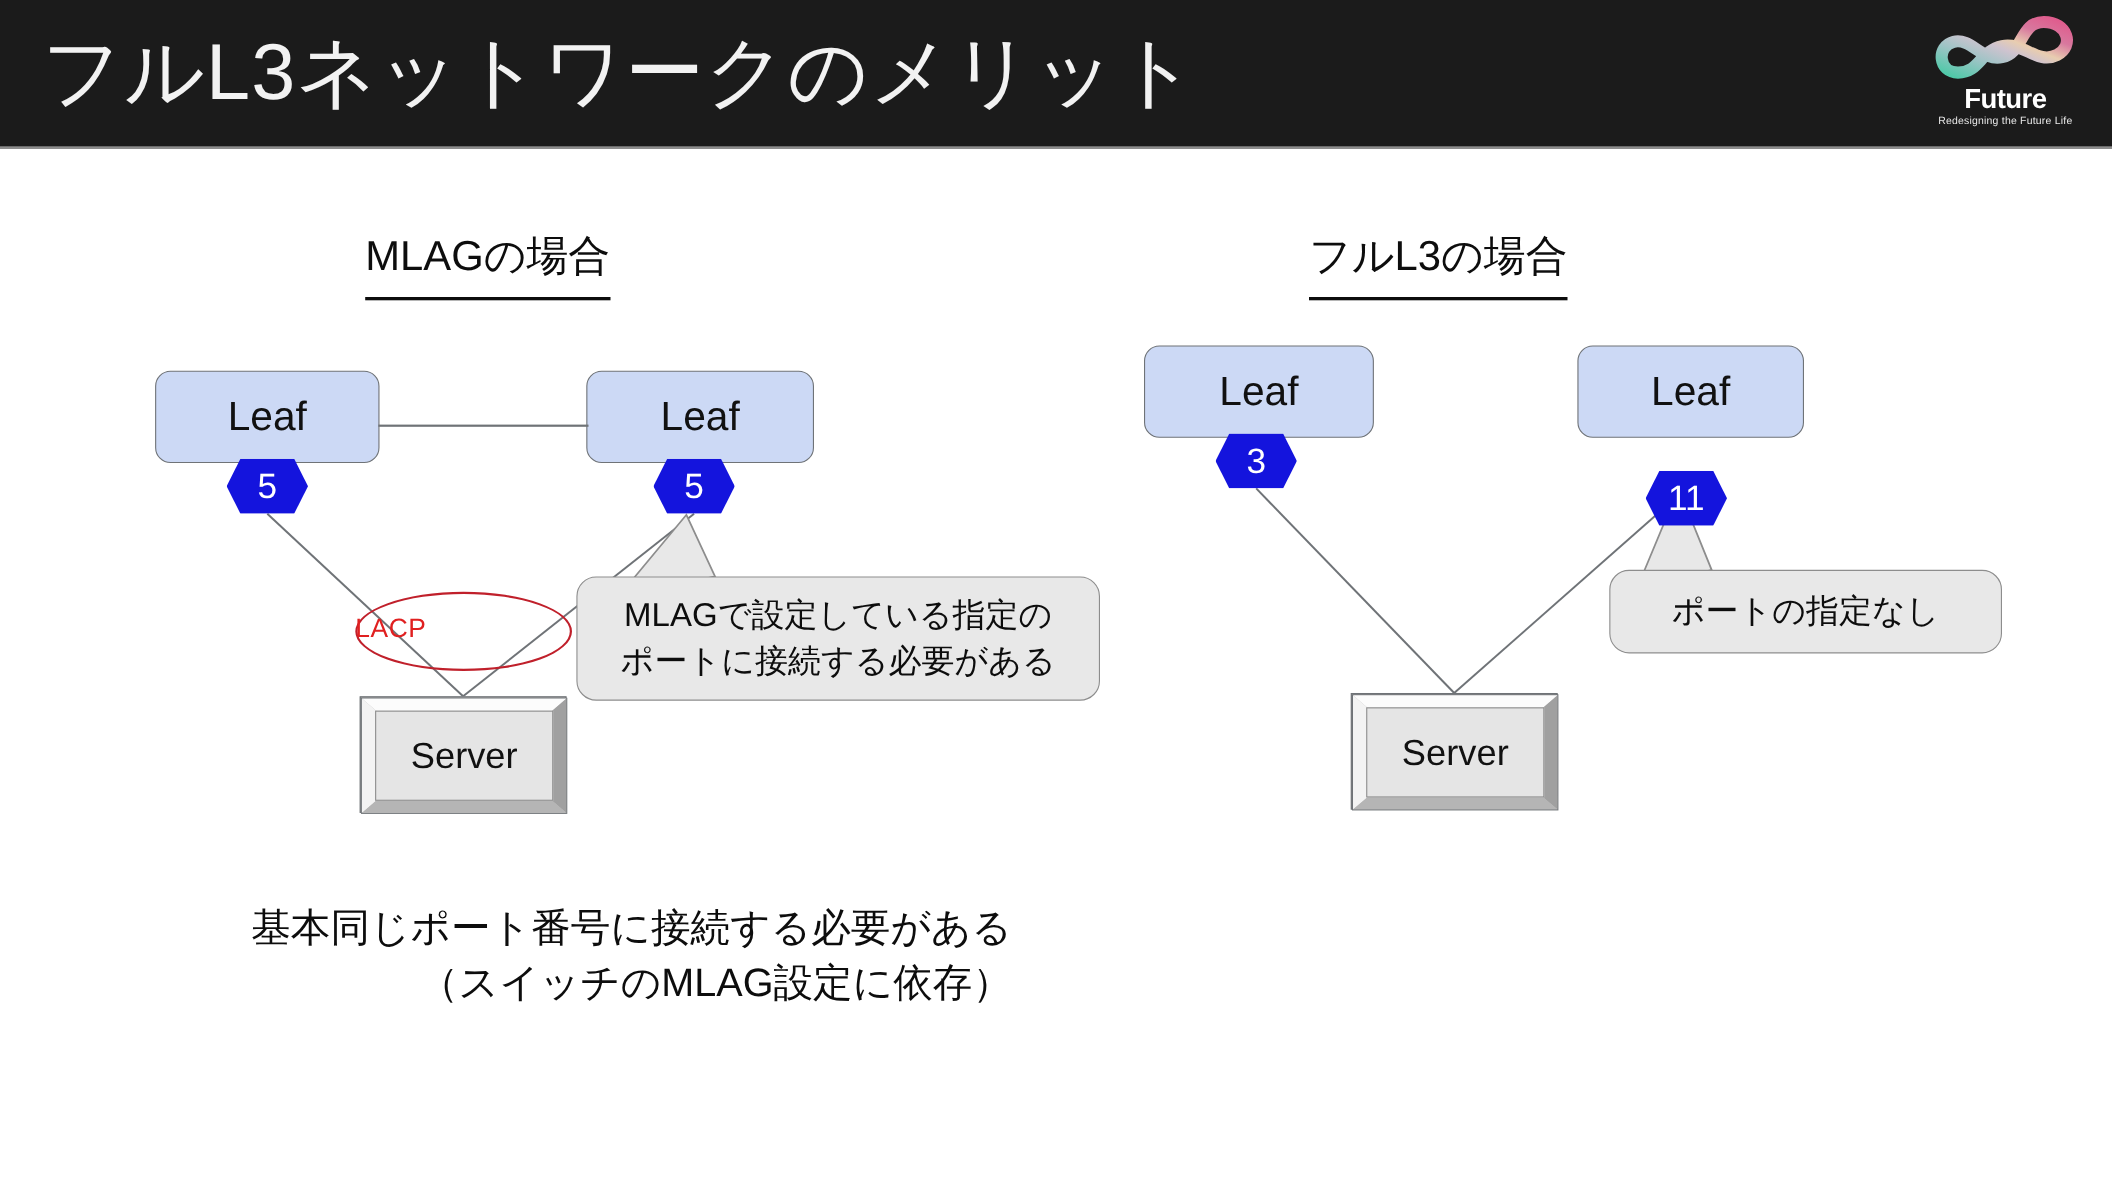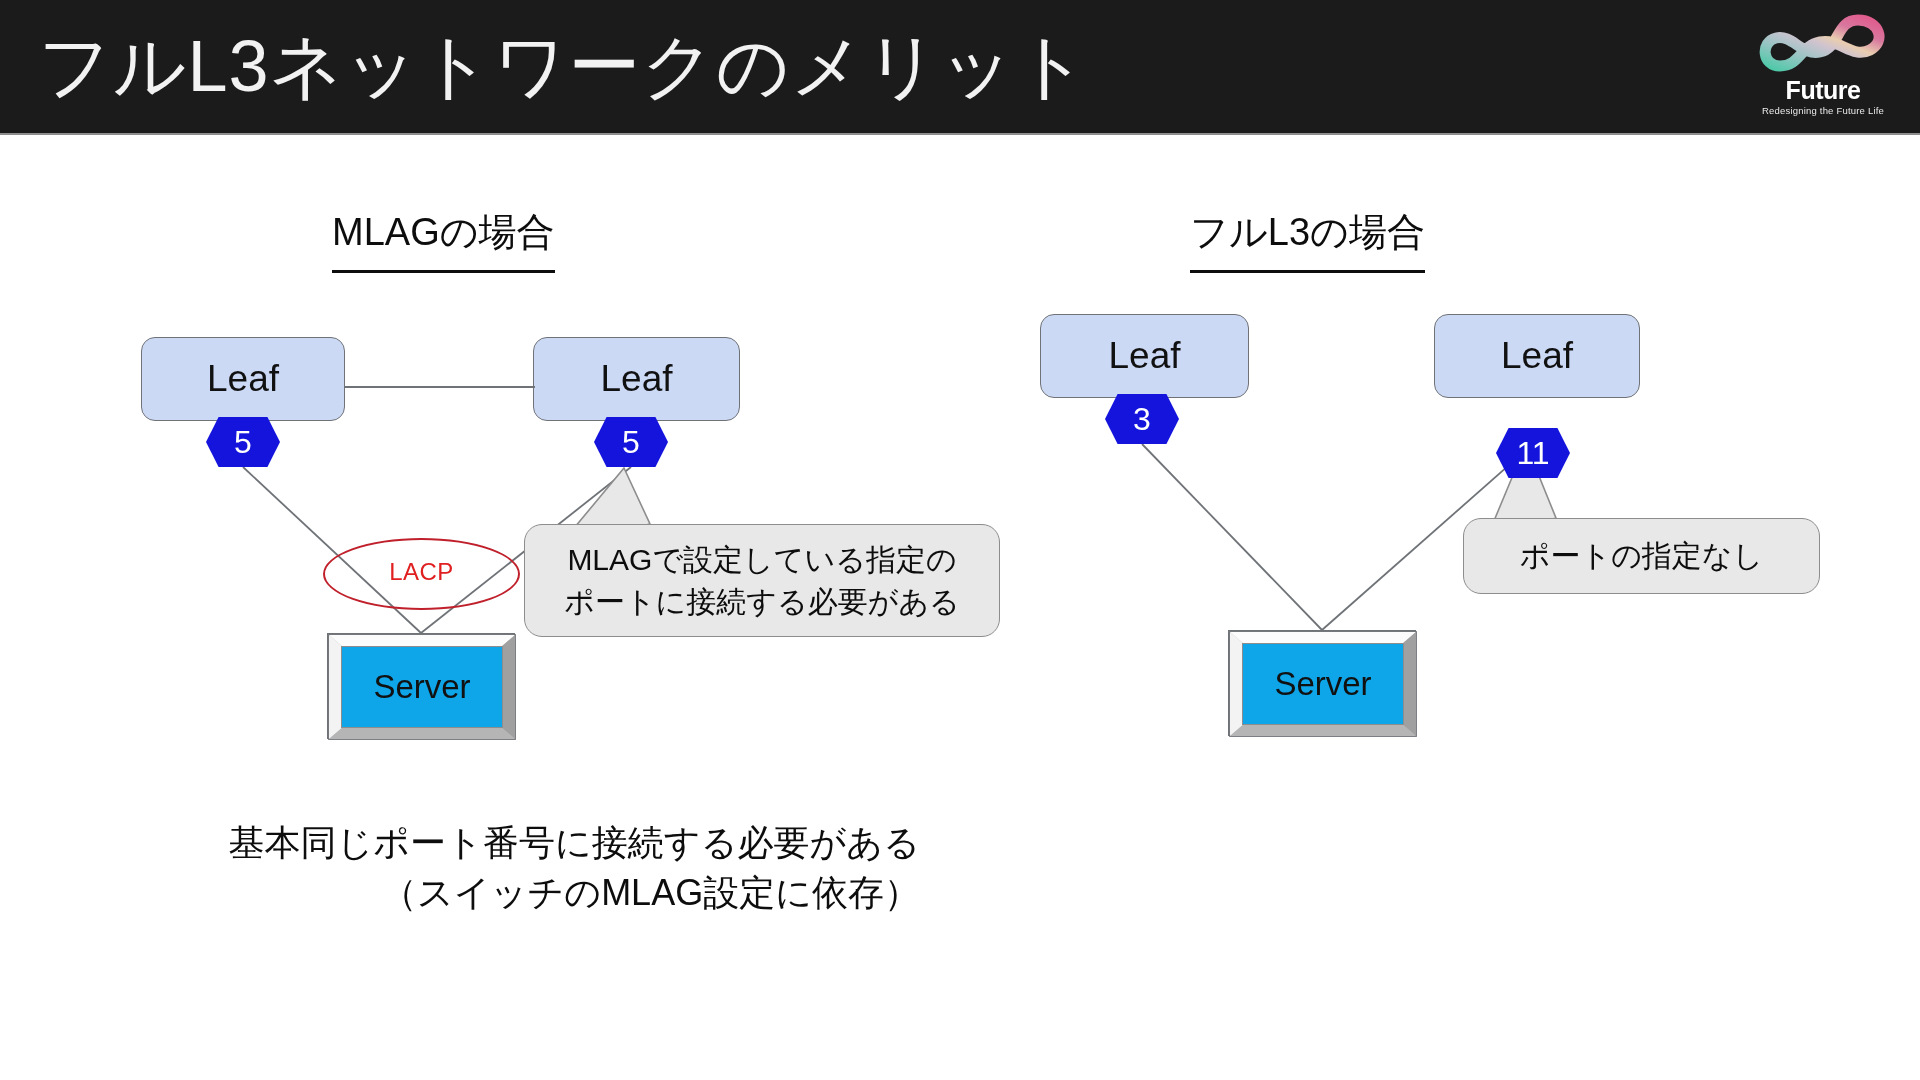--- a/index.html
+++ b/index.html
@@ -131,21 +131,21 @@
     position: absolute;
     left: 323px; top: 538px;
     width: 197px; height: 72px;
     border: 2.2px solid #c0202b;
     border-radius: 50%;
   }
   #lacp-label {
     position: absolute;
     left: 323px; top: 558px;
     width: 197px;
-    text-align: center;
+    text-align: left;
     font-size: 24px;
     color: #e02020;
     letter-spacing: 0.5px;
   }
 
   
   .callout {
     position: absolute;
     background: #e8e8e8;
     border: 1.6px solid #8d8d8d;
@@ -165,21 +165,21 @@
   .server-outer {
     position: absolute;
     width: 188px; height: 106px;
     background: #a9a9a9;
     border: 1.5px solid #6f7377;
   }
   .server-inner {
     position: absolute;
     left: 13px; top: 12px;
     width: 162px; height: 82px;
-    background: #0ea5e9;
+    background: #e5e5e5;
     border: 1.4px solid #8d8d8d;
     display: flex;
     align-items: center;
     justify-content: center;
     font-size: 33px;
     color: #111111;
   }
   .bev { position: absolute; }
   #server-left { left: 327px; top: 633px; }
   #server-right { left: 1228px; top: 630px; }

